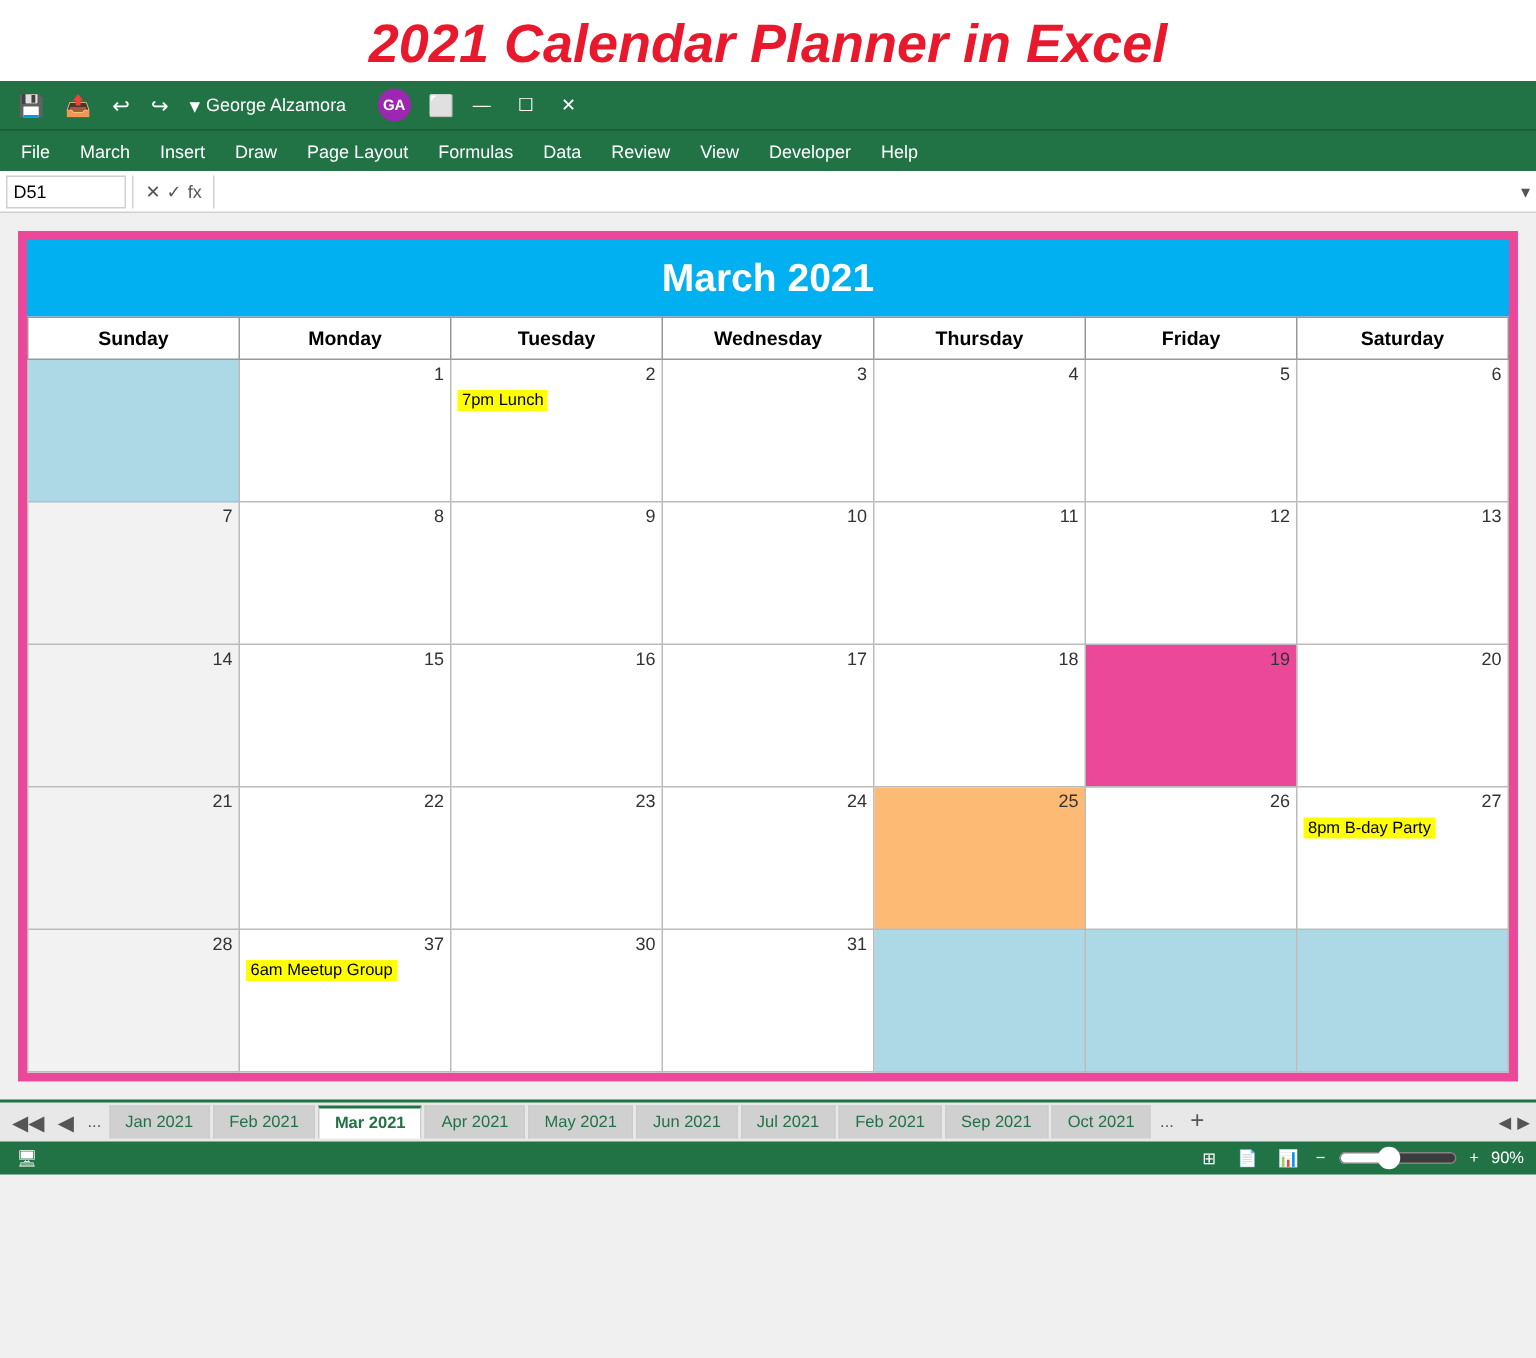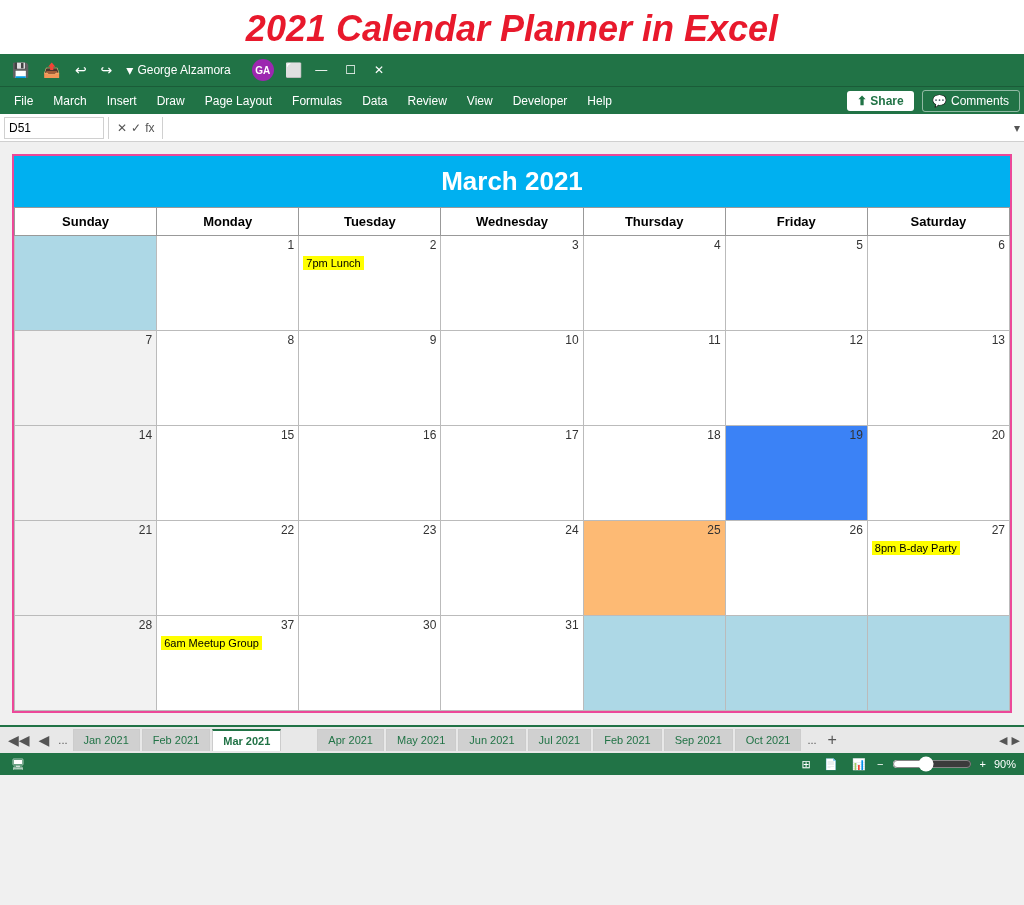--- a/index.html
+++ b/index.html
@@ -53,35 +53,35 @@
     
     .excel-formulabar {
       background: white;
       border-bottom: 1px solid #d0d0d0;
       display: flex;
       align-items: center;
       height: 28px;
       padding: 0 4px;
       font-size: 12px;
     }
-    .excel-cell-ref { width: 100px; border: 1px solid #d0d0d0; height: 22px; padding: 0 4px; font-size: 12px; }
+    .excel-cell-ref { width: 80px; border: 1px solid #d0d0d0; height: 22px; padding: 0 4px; font-size: 12px; }
     .excel-formula-sep { width: 1px; background: #d0d0d0; height: 22px; margin: 0 4px; }
     .excel-formula-icons { display: flex; gap: 4px; color: #555; padding: 0 4px; }
     .excel-formula-input { flex: 1; height: 22px; border: none; outline: none; font-size: 12px; padding: 0 4px; }
 
     
     .excel-main {
       background: #f0f0f0;
       padding: 12px;
     }
 
     
     .calendar-container {
       background: white;
-      border: 2px solid #ec4899;
+      border: 6px solid #ec4899;
     }
     .calendar-header {
       background: #00b0f0;
       color: white;
       text-align: center;
       padding: 10px;
       font-size: 26px;
       font-weight: bold;
     }
     .calendar-grid {
@@ -200,24 +200,20 @@
   <span class="excel-menu-item">March</span>
   <span class="excel-menu-item">Insert</span>
   <span class="excel-menu-item">Draw</span>
   <span class="excel-menu-item">Page Layout</span>
   <span class="excel-menu-item">Formulas</span>
   <span class="excel-menu-item">Data</span>
   <span class="excel-menu-item">Review</span>
   <span class="excel-menu-item">View</span>
   <span class="excel-menu-item">Developer</span>
   <span class="excel-menu-item">Help</span>
-  <div class="excel-menubar-right">
-    <button class="excel-share-btn">⬆ Share</button>
-    <button class="excel-comments-btn">💬 Comments</button>
-  </div>
 </div>
 
 <div class="excel-formulabar">
   <input class="excel-cell-ref" value="D51" readonly="" style="">
   <div class="excel-formula-sep"></div>
   <div class="excel-formula-icons">
     <span>✕</span>
     <span>✓</span>
     <span>fx</span>
   </div>
@@ -295,21 +291,21 @@
             </td>
             <td style="background: white;">
               <div class="day-number">16</div>
             </td>
             <td style="background: white;">
               <div class="day-number">17</div>
             </td>
             <td style="background: white;">
               <div class="day-number">18</div>
             </td>
-            <td style="background: #3b82f6;">
+            <td style="background: #ec4899;">
               <div class="day-number">19</div>
             </td>
             <td style="background: white;">
               <div class="day-number">20</div>
             </td>
           </tr>
           <tr>
             <td style="background: rgb(242, 242, 242);">
               <div class="day-number">21</div>
             </td>
@@ -352,21 +348,21 @@
 </div>
 
 <div class="excel-sheettabs">
   <span class="sheet-nav-btn">◀◀</span>
   <span class="sheet-nav-btn">◀</span>
   <span class="sheet-ellipsis">...</span>
   <div id="sheet-tabs-container" style="display:flex; gap:1px;">
       <div class="sheet-tab" style="color: rgb(33, 115, 70);">Jan 2021</div>
       <div class="sheet-tab" style="color: rgb(33, 115, 70);">Feb 2021</div>
       <div class="sheet-tab active">Mar 2021</div>
-      <div class="sheet-tab" style="color: rgb(33, 115, 70); margin-left: 34px;">Apr 2021</div>
+      <div class="sheet-tab" style="color: rgb(33, 115, 70);">Apr 2021</div>
       <div class="sheet-tab" style="color: rgb(33, 115, 70);">May 2021</div>
       <div class="sheet-tab" style="color: rgb(33, 115, 70);">Jun 2021</div>
       <div class="sheet-tab" style="color: rgb(33, 115, 70);">Jul 2021</div>
       <div class="sheet-tab" style="color: rgb(33, 115, 70);">Feb 2021</div>
       <div class="sheet-tab" style="color: rgb(33, 115, 70);">Sep 2021</div>
       <div class="sheet-tab" style="color: rgb(33, 115, 70);">Oct 2021</div>
     </div>
   <span class="sheet-ellipsis">...</span>
   <span class="sheet-add-btn">+</span>
   <div class="sheettabs-right">

